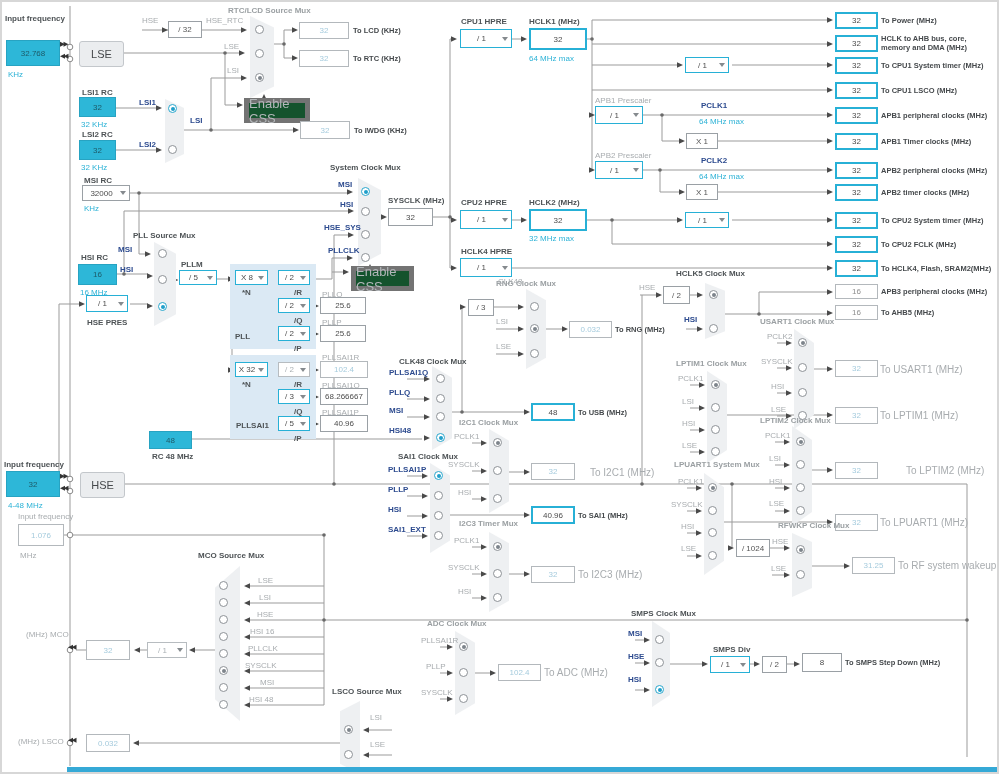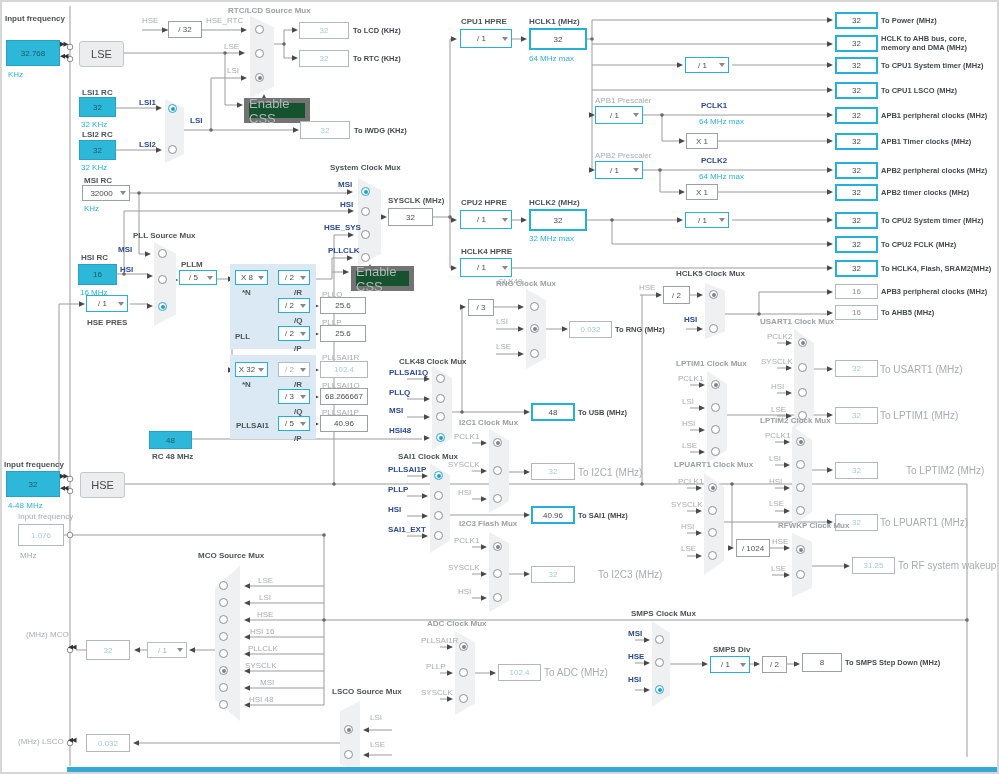--- a/index.html
+++ b/index.html
@@ -340,45 +340,45 @@
 
 <div class="t tgb" style="left:457px;top:416px">I2C1 Clock Mux</div>
 <div class="t tg" style="left:452px;top:430px">PCLK1</div>
 <div class="t tg" style="left:446px;top:458px">SYSCLK</div>
 <div class="t tg" style="left:456px;top:486px">HSI</div>
 <div class="mux" style="left:487px;top:427px;width:20px;height:84px"></div>
 <b class="r sg" style="left:491px;top:436px"></b>
 <b class="r" style="left:491px;top:464px"></b>
 <b class="r" style="left:491px;top:492px"></b>
 <div class="bx b-gray" style="left:529px;top:461px;width:44px;height:17px">32</div>
-<div class="t out-lblg" style="left:576px;top:466px">To I2C1 (MHz)</div>
+<div class="t out-lblg" style="left:588px;top:466px">To I2C1 (MHz)</div>
 
 <div class="t td" style="left:396px;top:450px">SAI1 Clock Mux</div>
 <div class="t tb" style="left:386px;top:463px">PLLSAI1P</div>
 <div class="t tb" style="left:386px;top:483px">PLLP</div>
 <div class="t tb" style="left:386px;top:503px">HSI</div>
 <div class="t tb" style="left:386px;top:523px">SAI1_EXT</div>
 <div class="mux" style="left:428px;top:461px;width:20px;height:90px"></div>
 <b class="r sb" style="left:432px;top:469px"></b>
 <b class="r" style="left:432px;top:489px"></b>
 <b class="r" style="left:432px;top:509px"></b>
 <b class="r" style="left:432px;top:529px"></b>
 <div class="bx b-cy" style="left:529px;top:504px;width:44px;height:18px">40.96</div>
 <div class="t out-lbl" style="left:576px;top:509px">To SAI1 (MHz)</div>
 
-<div class="t tgb" style="left:457px;top:517px">I2C3 Flash Mux</div>
+<div class="t tgb" style="left:457px;top:517px">I2C3 Timer Mux</div>
 <div class="t tg" style="left:452px;top:534px">PCLK1</div>
 <div class="t tg" style="left:446px;top:561px">SYSCLK</div>
 <div class="t tg" style="left:456px;top:585px">HSI</div>
 <div class="mux" style="left:487px;top:530px;width:20px;height:80px"></div>
 <b class="r sg" style="left:491px;top:540px"></b>
 <b class="r" style="left:491px;top:567px"></b>
 <b class="r" style="left:491px;top:591px"></b>
 <div class="bx b-gray" style="left:529px;top:564px;width:44px;height:17px">32</div>
-<div class="t out-lblg" style="left:596px;top:568px">To I2C3 (MHz)</div>
+<div class="t out-lblg" style="left:576px;top:568px">To I2C3 (MHz)</div>
 
 <div class="t tgb" style="left:758px;top:315px">USART1 Clock Mux</div>
 <div class="t tg" style="left:765px;top:330px">PCLK2</div>
 <div class="t tg" style="left:759px;top:355px">SYSCLK</div>
 <div class="t tg" style="left:769px;top:380px">HSI</div>
 <div class="t tg" style="left:769px;top:403px">LSE</div>
 <div class="mux" style="left:792px;top:327px;width:20px;height:100px"></div>
 <b class="r sg" style="left:796px;top:336px"></b>
 <b class="r" style="left:796px;top:361px"></b>
 <b class="r" style="left:796px;top:386px"></b>
@@ -405,21 +405,21 @@
 <div class="t tg" style="left:767px;top:475px">HSI</div>
 <div class="t tg" style="left:767px;top:497px">LSE</div>
 <div class="mux" style="left:790px;top:424px;width:20px;height:100px"></div>
 <b class="r sg" style="left:794px;top:435px"></b>
 <b class="r" style="left:794px;top:458px"></b>
 <b class="r" style="left:794px;top:481px"></b>
 <b class="r" style="left:794px;top:504px"></b>
 <div class="bx b-gray" style="left:833px;top:460px;width:43px;height:17px">32</div>
 <div class="t out-lblg" style="left:904px;top:464px">To LPTIM2 (MHz)</div>
 
-<div class="t tgb" style="left:672px;top:458px">LPUART1 Clock Mux</div>
+<div class="t tgb" style="left:672px;top:458px">LPUART1 System Mux</div>
 <div class="t tg" style="left:676px;top:475px">PCLK1</div>
 <div class="t tg" style="left:669px;top:498px">SYSCLK</div>
 <div class="t tg" style="left:679px;top:520px">HSI</div>
 <div class="t tg" style="left:679px;top:542px">LSE</div>
 <div class="mux" style="left:702px;top:471px;width:20px;height:102px"></div>
 <b class="r sg" style="left:706px;top:481px"></b>
 <b class="r" style="left:706px;top:504px"></b>
 <b class="r" style="left:706px;top:526px"></b>
 <b class="r" style="left:706px;top:549px"></b>
 <div class="bx b-gray" style="left:833px;top:512px;width:43px;height:17px">32</div>

